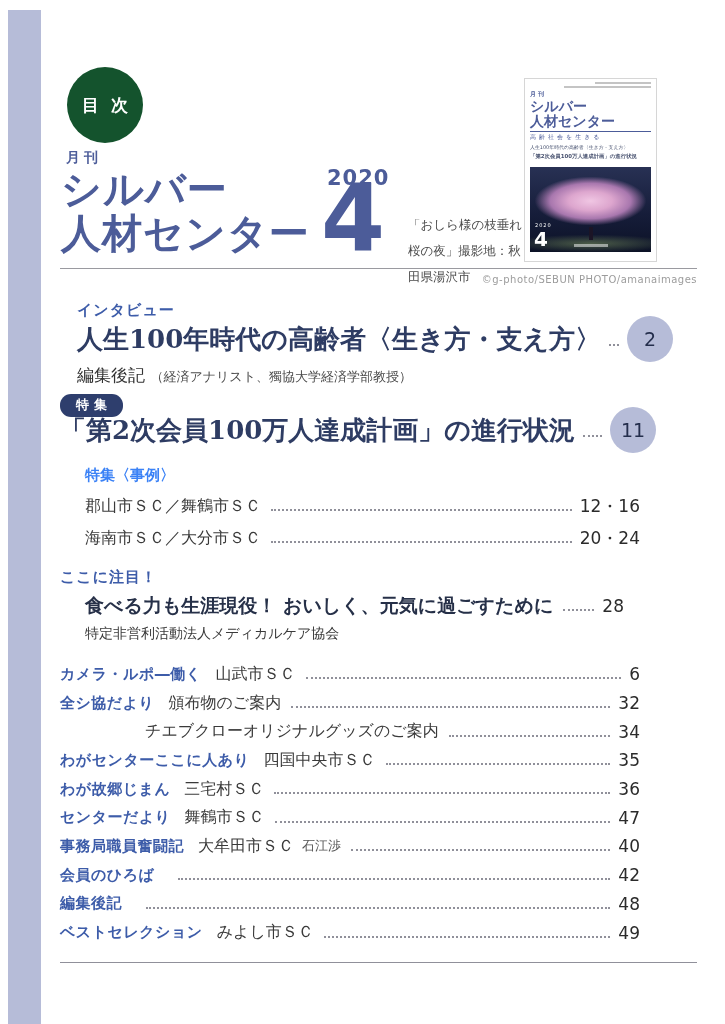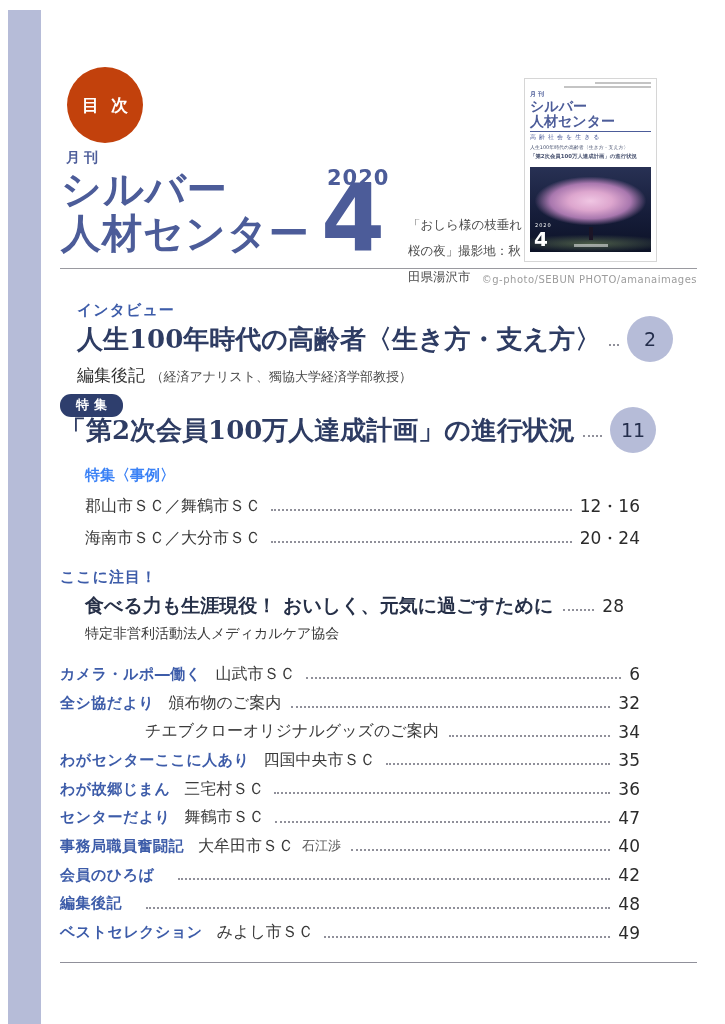--- a/index.html
+++ b/index.html
@@ -8,21 +8,21 @@
     font-family:"DejaVu Sans","Liberation Sans",sans-serif;
     color:#3a3a3a;overflow:hidden;
   }
 
   
   .side-band{position:absolute;left:8px;top:10px;width:33px;height:1014px;background:#b6bcd8;}
 
   
   .toc-circle{
     position:absolute;left:67px;top:67px;width:76px;height:76px;border-radius:50%;
-    background:#c2410c;color:#fff;display:flex;align-items:center;justify-content:center;
+    background:#14532d;color:#fff;display:flex;align-items:center;justify-content:center;
     font-size:17px;font-weight:bold;letter-spacing:12px;text-indent:12px;
   }
   .mag-prefix{position:absolute;left:66px;top:149px;color:#4c5c99;font-weight:bold;font-size:14px;letter-spacing:4px;}
   .mag-title{position:absolute;left:61px;top:167px;color:#4c5c99;font-weight:bold;font-size:40px;line-height:44px;letter-spacing:1px;white-space:nowrap;}
   .issue-year{position:absolute;left:327px;top:166px;color:#4c5c99;font-weight:bold;font-size:21px;letter-spacing:1px;}
   .issue-number{position:absolute;left:321px;top:176px;color:#4c5c99;font-weight:bold;font-size:92px;line-height:86px;}
 
   
   .cover{position:absolute;left:524px;top:78px;width:133px;height:184px;background:#fff;border:1px solid #d6d6d6;box-sizing:border-box;}
   .cover-top{padding:3px 5px 0 5px;}

